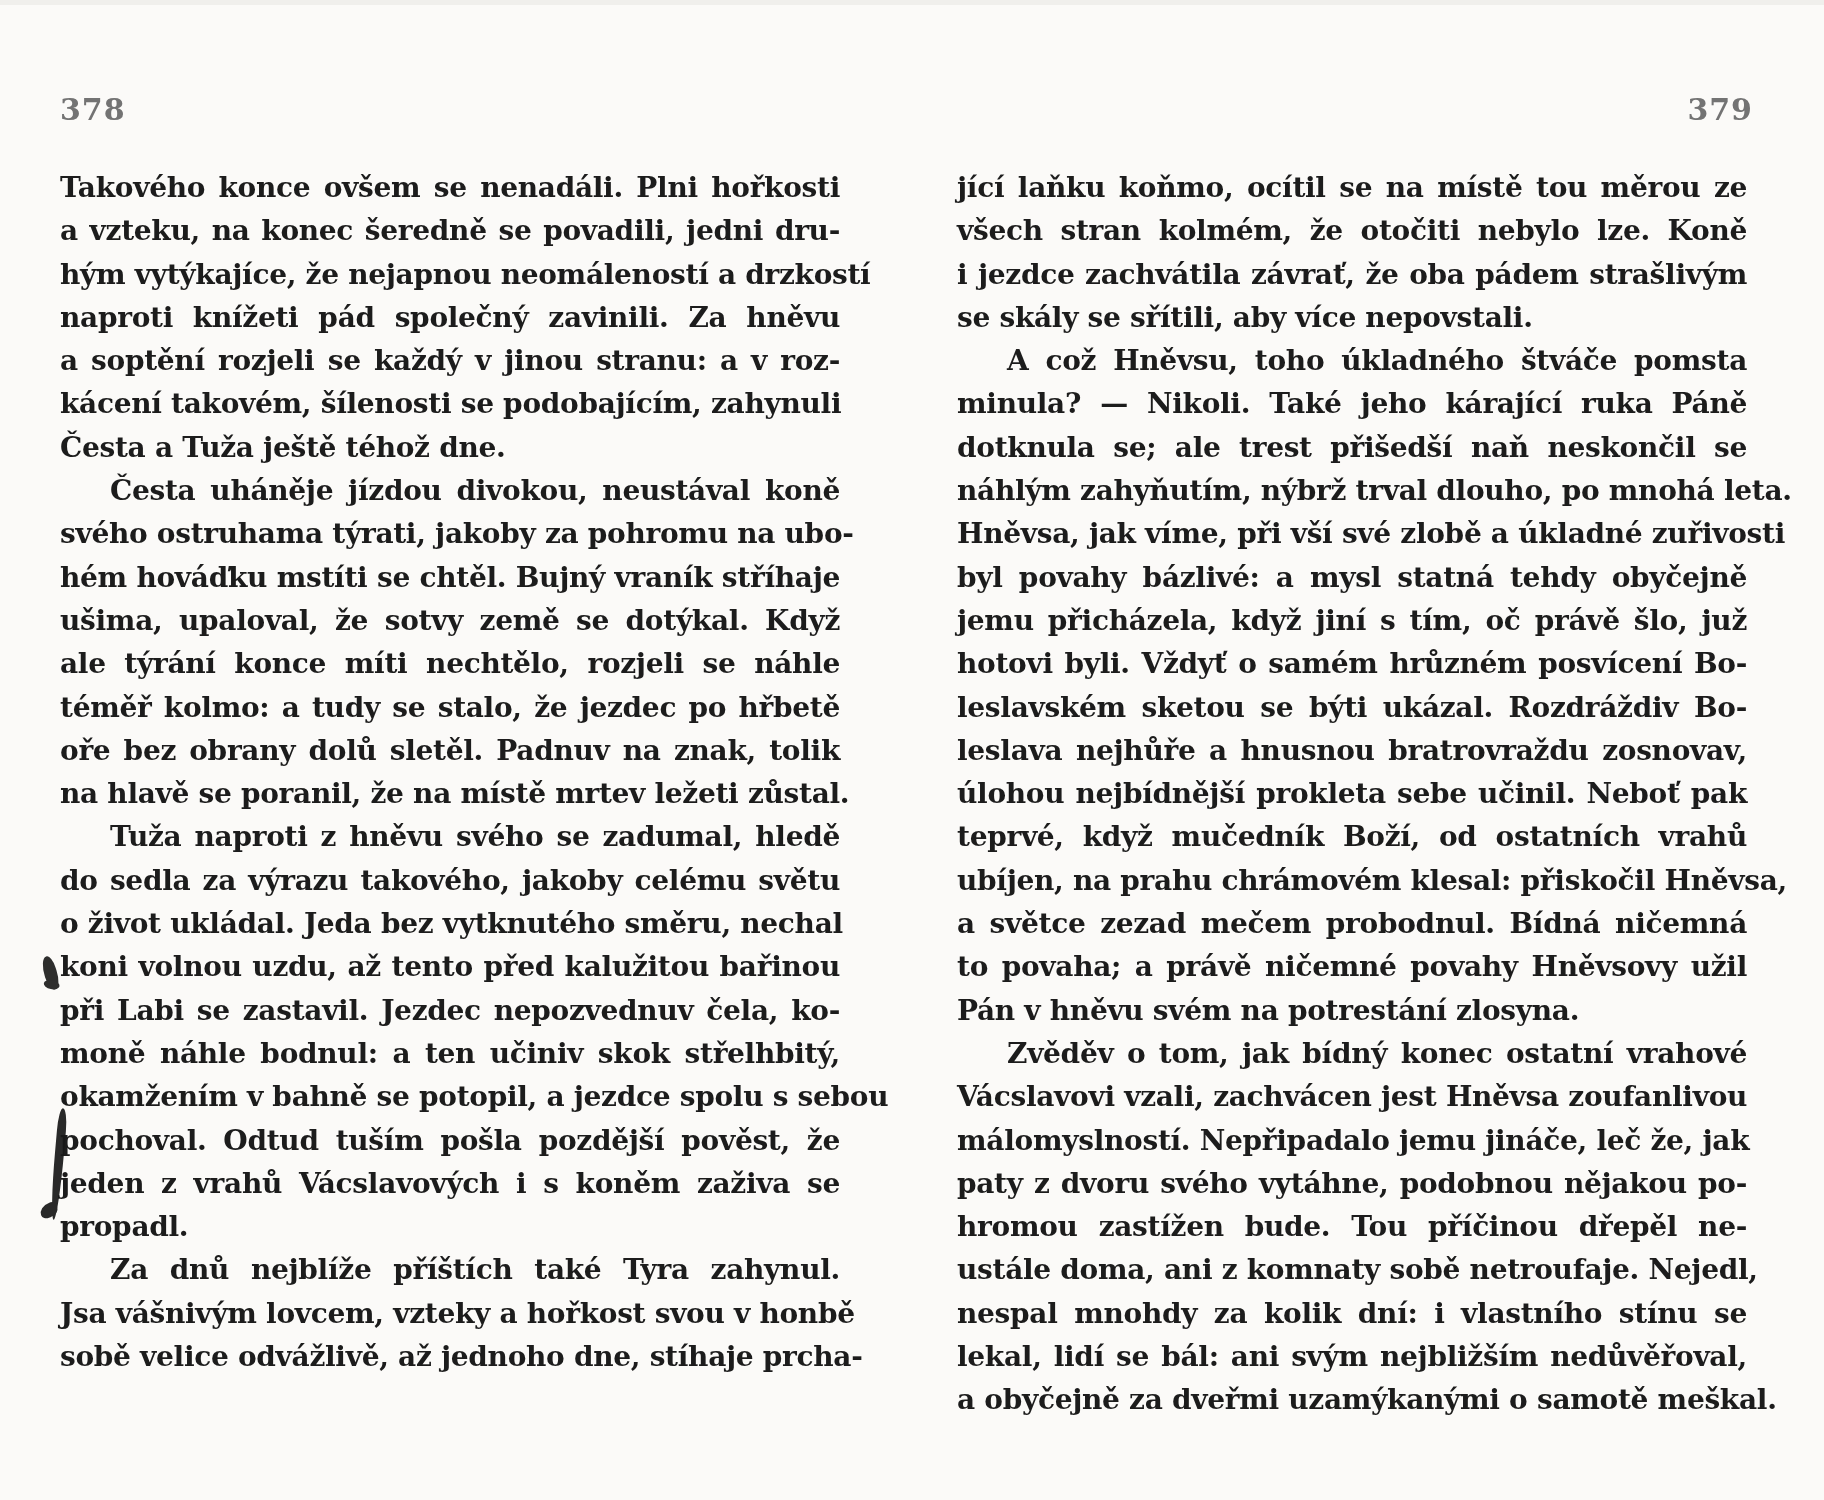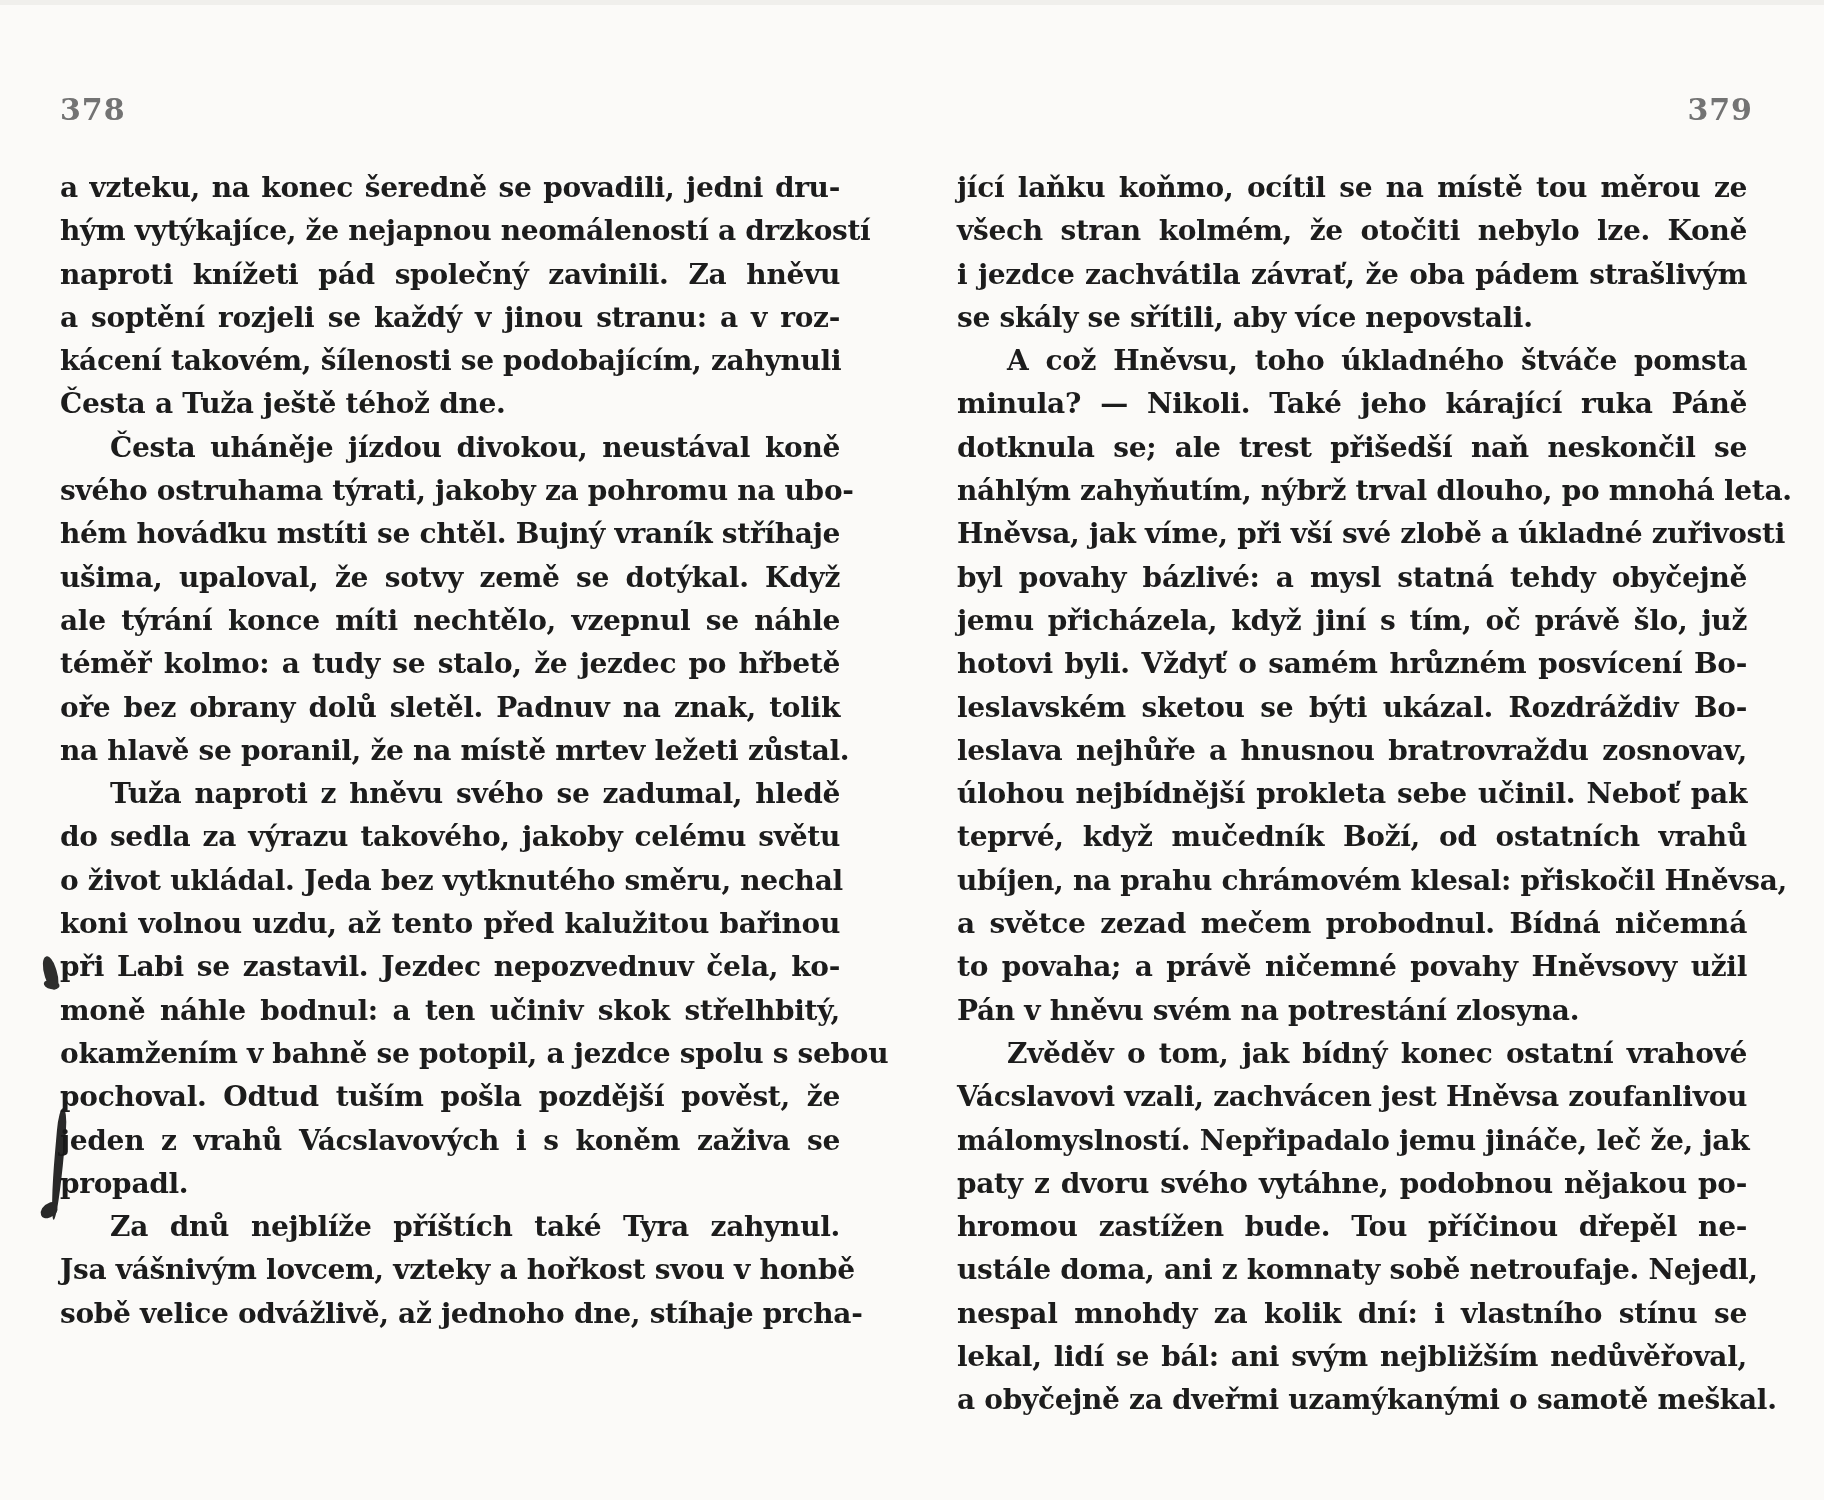--- a/index.html
+++ b/index.html
@@ -100,31 +100,32 @@
     border-radius: 70% 30% 60% 40%;
     transform: rotate(-25deg);
   }
 </style>
 </head>
 <body>
 
 <div class="page left">
   <div class="folio left">378</div>
   <div class="textblock tleft">
+      <div class="line">Takového konce ovšem se nenadáli. Plni hořkosti</div>
       <div class="line">a vzteku, na konec šeredně se povadili, jedni dru-</div>
       <div class="line">hým vytýkajíce, že nejapnou neomáleností a drzkostí</div>
       <div class="line">naproti knížeti pád společný zavinili. Za hněvu</div>
       <div class="line">a soptění rozjeli se každý v jinou stranu: a v roz-</div>
       <div class="line">kácení takovém, šílenosti se podobajícím, zahynuli</div>
       <div class="line flush">Česta a Tuža ještě téhož dne.</div>
       <div class="line indent">Česta uháněje jízdou divokou, neustával koně</div>
       <div class="line">svého ostruhama týrati, jakoby za pohromu na ubo-</div>
       <div class="line">hém hováďku mstíti se chtěl. Bujný vraník stříhaje</div>
       <div class="line">ušima, upaloval, že sotvy země se dotýkal. Když</div>
-      <div class="line">ale týrání konce míti nechtělo, vzepnul se náhle</div>
+      <div class="line">ale týrání konce míti nechtělo, rozjeli se náhle</div>
       <div class="line">téměř kolmo: a tudy se stalo, že jezdec po hřbetě</div>
       <div class="line">oře bez obrany dolů sletěl. Padnuv na znak, tolik</div>
       <div class="line">na hlavě se poranil, že na místě mrtev ležeti zůstal.</div>
       <div class="line indent">Tuža naproti z hněvu svého se zadumal, hledě</div>
       <div class="line">do sedla za výrazu takového, jakoby celému světu</div>
       <div class="line">o život ukládal. Jeda bez vytknutého směru, nechal</div>
       <div class="line">koni volnou uzdu, až tento před kalužitou bařinou</div>
       <div class="line">při Labi se zastavil. Jezdec nepozvednuv čela, ko-</div>
       <div class="line">moně náhle bodnul: a ten učiniv skok střelhbitý,</div>
       <div class="line">okamžením v bahně se potopil, a jezdce spolu s sebou</div>

